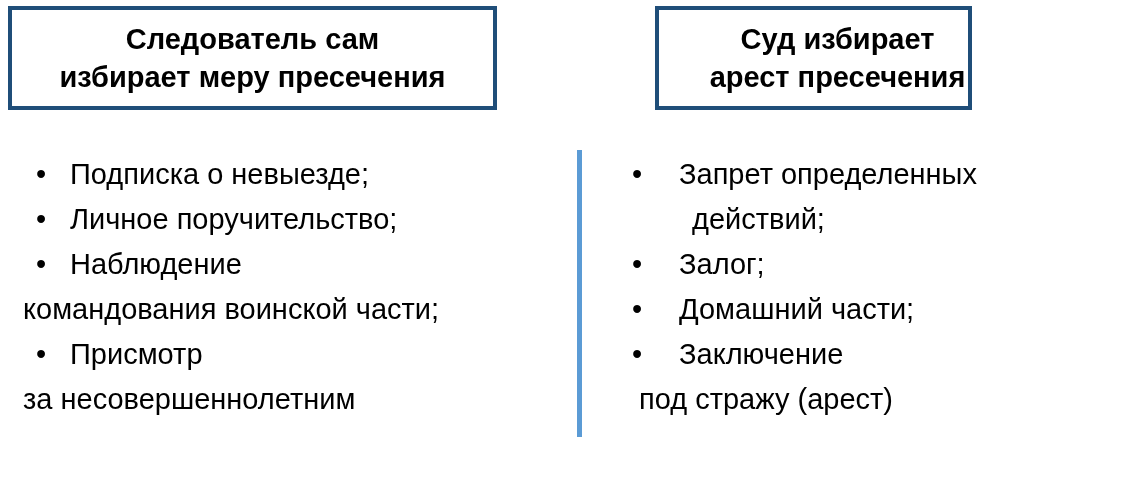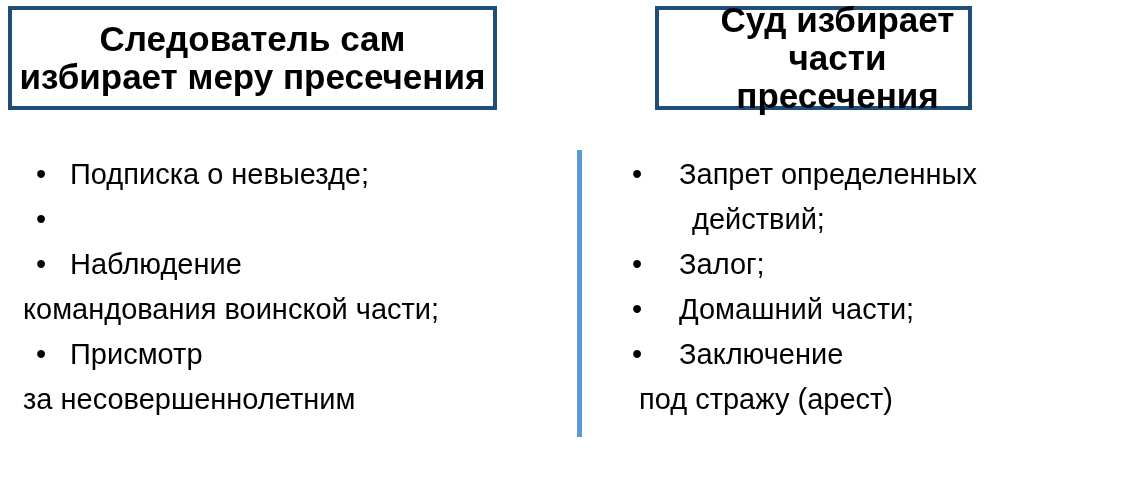--- a/index.html
+++ b/index.html
@@ -25,21 +25,21 @@
     position:absolute;
     top:6px;
     height:104px;
     border:4px solid var(--box-border);
     background:var(--bg);
     display:flex;
     align-items:center;
     justify-content:center;
     text-align:center;
     font-weight:bold;
-    font-size:35px;
+    font-size:29px;
     line-height:38px;
   }
   .header-box.left{ left:8px;  width:489px; }
   .header-box.right{ left:655px; width:317px;padding-left:48px; }
   .divider{
     position:absolute;
     left:577px;
     top:150px;
     width:5px;
     height:287px;
@@ -76,33 +76,34 @@
   <div class="header-box left">
     <div>
       <span>Следователь сам</span><br>
       <span>избирает меру пресечения</span>
     </div>
   </div>
 
   <div class="header-box right">
     <div>
       <span>Суд избирает</span><br>
-      <span>части пресечения</span>
+      <span>арест пресечения</span>
     </div>
   </div>
 
   <div class="divider"></div>
 
   <div class="list left-list">
       <div class="row has-bullet">
         <span class="bullet">•</span>
         <span class="txt">Подписка о невыезде;</span>
       </div>
       <div class="row has-bullet">
         <span class="bullet">•</span>
+        <span class="txt">Личное поручительство;</span>
       </div>
       <div class="row has-bullet">
         <span class="bullet">•</span>
         <span class="txt">Наблюдение</span>
       </div>
       <div class="row ind-flush">
         <span class="txt">командования воинской части;</span>
       </div>
       <div class="row has-bullet">
         <span class="bullet">•</span>

